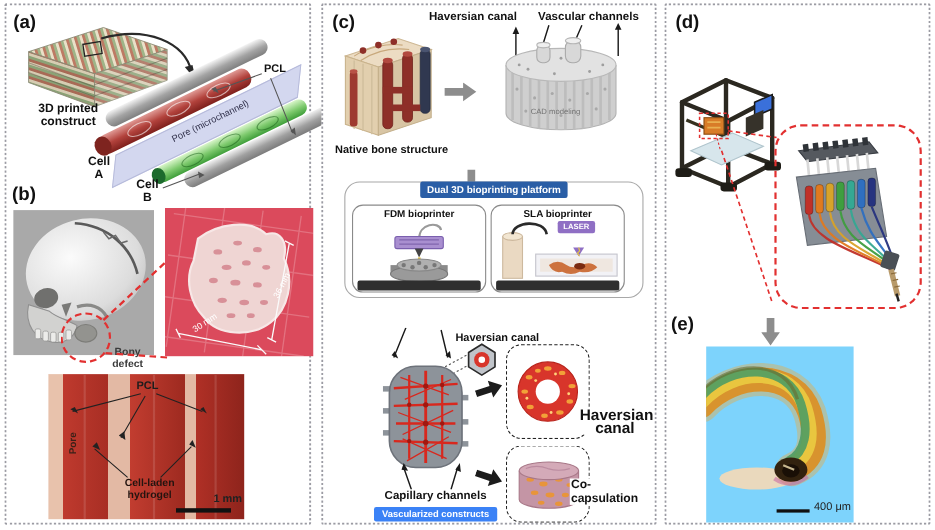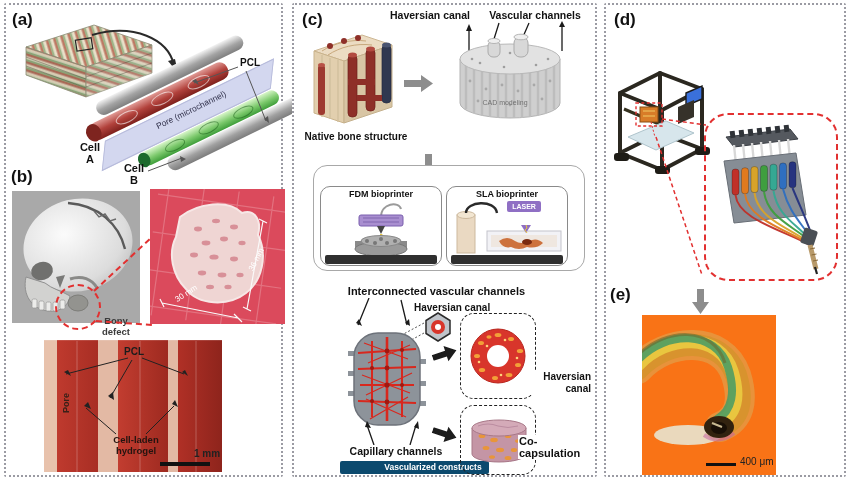--- a/index.html
+++ b/index.html
@@ -42,20 +42,22 @@
           <rect x="5" width="2.5" height="7.5" fill="#a86a56"></rect>
         </pattern>
       </defs>
       <polygon points="8,28 76,6 134,26 68,48" fill="url(#lat)" stroke="#8a8a74" stroke-width="0.8"></polygon>
       <polygon points="8,28 8,56 68,78 68,48" fill="url(#lat2)" stroke="#8a8a74" stroke-width="0.8"></polygon>
       <polygon points="68,48 68,78 134,54 134,26" fill="url(#lat2)" opacity="0.85" stroke="#8a8a74" stroke-width="0.8"></polygon>
       <path d="M8,38 L68,60 M8,47 L68,69 M68,58 L134,34 M68,68 L134,44" stroke="rgba(60,50,40,.35)" stroke-width="1" fill="none"></path>
       <rect x="58" y="20" width="16" height="11" fill="none" stroke="#222" stroke-width="1.2" transform="rotate(-9 66 25)"></rect>
     </svg>
 
+    <div class="abs cap11 ctr pre" style="left:16px;top:88px;width:80px;">3D printed
+construct</div>
 
     <svg class="abs" style="left:70px;top:18px;" width="112" height="60">
       <path d="M16,12 C58,0 92,16 98,42" fill="none" stroke="#2a2a2a" stroke-width="2"></path>
       <polygon points="92,38 102,50 99,36" fill="#2a2a2a"></polygon>
     </svg>
 
     <div class="abs" style="left:86px;top:48px;width:197px;height:132px;">
       <div class="rot">
         <div class="bar" style="left:18px;top:10px;width:162px;height:15px;background:linear-gradient(180deg,#f4f4f4,#a3a3a3 55%,#7f7f7f);"></div>
         <div class="bar" style="left:2px;top:27px;width:152px;height:18px;background:linear-gradient(180deg,#e09a95,#b2423c 50%,#7e201c);">
@@ -243,20 +245,21 @@
           <circle cx="58" cy="24" r="1.3"></circle>
       </g>
     </svg>
     <div class="abs ctr small-note" style="left:176px;top:94px;width:70px;">CAD modeling</div>
 
     <svg class="abs" style="left:126px;top:149px;" width="18" height="26">
       <polygon points="5,0 12,0 12,13 17,13 8.5,25 0,13 5,13" fill="#8d8d8d"></polygon>
     </svg>
 
     <div class="abs" style="left:19px;top:160px;width:272px;height:106px;border:1.5px solid #a8a8a8;border-radius:14px;box-sizing:border-box;background:#fff;"></div>
+    <div class="abs banner" style="left:88px;top:160px;width:134px;height:15px;line-height:15px;font-size:9px;background:#2a5ea6;">Dual 3D bioprinting platform</div>
 
     <div class="abs" style="left:26px;top:181px;width:122px;height:80px;border:1.3px solid #8a8a8a;border-radius:10px;box-sizing:border-box;">
       <div class="abs ctr" style="left:0;top:2px;width:100%;font-size:9px;font-weight:bold;">FDM bioprinter</div>
       <svg class="abs" style="left:2px;top:12px;" width="116" height="66">
         <path d="M58,18 C58,4 76,2 78,10" stroke="#9a9a9a" stroke-width="2" fill="none"></path>
         <rect x="36" y="16" width="44" height="11" rx="2" fill="#a98fd0" stroke="#7a5fae"></rect>
         <path d="M40,19 H76 M40,23 H76" stroke="rgba(90,60,140,.5)" stroke-width="1.2"></path>
         <polygon points="54,27 62,27 58,35" fill="#444"></polygon>
           <rect x="57" y="35" width="2.4" height="5" fill="#e8c83f"></rect>
         <rect x="32" y="42" width="52" height="8" fill="#8a8a8a"></rect>
@@ -281,21 +284,20 @@
         <rect x="42" y="36" width="66" height="12" fill="#efe7e0"></rect>
         <path d="M50,42 q8,-6 16,0 q6,4 14,0 q8,-4 14,2 q-6,6 -16,4 q-8,4 -16,0 q-8,2 -12,-6 Z" fill="#c9652c" opacity="0.9"></path>
         <ellipse cx="78" cy="43" rx="5" ry="3" fill="#7a2a10"></ellipse>
         <polygon points="72,26 82,26 77,34" fill="#8f6fc4"></polygon>
         <path d="M77,26 l1,3 l-2,2 l2,3" stroke="#e8c83f" stroke-width="1" fill="none"></path>
         <rect x="2" y="56" width="112" height="9" rx="2" fill="#2f2f2f"></rect>
       </svg>
       <div class="abs banner" style="left:60px;top:14px;width:34px;height:11px;line-height:11px;font-size:7px;background:#8f6fc4;">LASER</div>
     </div>
 
-    <div class="abs cap11 ctr" style="left:40px;top:280px;width:205px;">Interconnected vascular channels</div>
     <div class="abs cap10" style="left:120px;top:297px;width:92px;">Haversian canal</div>
 
     <svg class="abs" style="left:55px;top:293px;" width="80" height="32">
       <path d="M20,0 L9,27 M52,2 L58,27" stroke="#1a1a1a" stroke-width="1.3" fill="none"></path>
       <polygon points="7,25 13,28 10,21" fill="#1a1a1a"></polygon>
         <polygon points="56,25 61,28 60,21" fill="#1a1a1a"></polygon>
     </svg>
 
     <svg class="abs" style="left:128px;top:306px;" width="32" height="32">
       <polygon points="16,2 28,9.5 28,22.5 16,30 4,22.5 4,9.5" fill="#c0c4ca" stroke="#2a2a2a" stroke-width="1.5"></polygon>
@@ -333,21 +335,21 @@
           <circle cx="54" cy="21" r="2"></circle>
       </g>
     </svg>
 
     <div class="abs ctr" style="left:44px;top:440px;width:116px;font-size:10.5px;font-weight:bold;">Capillary channels</div>
     <svg class="abs" style="left:60px;top:416px;" width="80" height="24">
       <path d="M20,24 L13,4 M56,24 L62,4" stroke="#1a1a1a" stroke-width="1.3" fill="none"></path>
       <polygon points="11,6 17,7 13,0" fill="#1a1a1a"></polygon>
         <polygon points="60,6 65,8 64,0" fill="#1a1a1a"></polygon>
     </svg>
-    <div class="abs banner" style="left:46px;top:456px;width:112px;height:13px;line-height:13px;font-size:8.5px;background:#0c4a6e;padding-left:37px;">Vascularized constructs</div>
+    <div class="abs banner" style="left:46px;top:456px;width:112px;height:13px;line-height:13px;font-size:8.5px;background:#3b82f6;">Vascularized constructs</div>
 
     <svg class="abs" style="left:138px;top:340px;transform:rotate(-18deg);" width="26" height="18">
       <polygon points="0,6 14,6 14,1 25,9 14,17 14,12 0,12" fill="#1c1c1c"></polygon>
     </svg>
     <svg class="abs" style="left:138px;top:420px;transform:rotate(18deg);" width="26" height="18">
       <polygon points="0,6 14,6 14,1 25,9 14,17 14,12 0,12" fill="#1c1c1c"></polygon>
     </svg>
 
     <div class="dashedbox" style="left:166px;top:308px;width:76px;height:86px;">
       <svg class="abs" style="left:4px;top:4px;" width="66" height="76">
@@ -367,21 +369,21 @@
         <g fill="#ffd27a">
             <circle cx="40" cy="22" r="1.3"></circle>
             <circle cx="52" cy="40" r="1.3"></circle>
             <circle cx="36" cy="57" r="1.3"></circle>
             <circle cx="14" cy="44" r="1.3"></circle>
             <circle cx="22" cy="28" r="1.3"></circle>
           </g>
         <circle cx="33" cy="38" r="11" fill="#fff"></circle>
       </svg>
     </div>
-    <div class="abs pre whitebg" style="left:232px;top:366px;width:64px;font-size:10px;font-weight:bold;text-align:right;line-height:12px;">Haversian
+    <div class="abs pre whitebg" style="left:232px;top:366px;width:64px;font-size:14px;font-weight:bold;text-align:center;line-height:12px;">Haversian
 canal</div>
 
     <div class="dashedbox" style="left:166px;top:400px;width:76px;height:70px;">
       <svg class="abs" style="left:7px;top:8px;" width="62" height="54">
         <path d="M4,14 L4,40 A27,8 0 0 0 58,40 L58,14" fill="#c495a5" stroke="#a87888"></path>
         <g fill="#e8953a">
           <ellipse cx="14" cy="22" rx="3.4" ry="2"></ellipse>
             <ellipse cx="26" cy="26" rx="3.8" ry="2.2"></ellipse>
             <ellipse cx="40" cy="22" rx="3.4" ry="2"></ellipse>
             <ellipse cx="50" cy="27" rx="3" ry="1.8"></ellipse>
@@ -465,21 +467,21 @@
       <path d="M100,122 L106,146" stroke="#b89a6a" stroke-width="5"></path>
       <path d="M100,126 l5,-1 M101.5,132 l5,-1 M103,138 l5,-1" stroke="#8a6a3a" stroke-width="1"></path>
       <path d="M105,144 L107,151" stroke="#222" stroke-width="2.2"></path>
     </svg>
 
     <div class="plabel" style="left:4px;top:280px;">(e)</div>
     <svg class="abs" style="left:86px;top:284px;" width="18" height="26">
       <polygon points="5,0 12,0 12,13 17,13 8.5,25 0,13 5,13" fill="#8d8d8d"></polygon>
     </svg>
 
-    <div class="abs" style="left:36px;top:310px;width:134px;height:160px;background:#f97316;">
+    <div class="abs" style="left:36px;top:310px;width:134px;height:160px;background:#7dd3fc;">
       <svg width="134" height="160">
         <ellipse cx="46" cy="120" rx="34" ry="10" fill="#ead9bd"></ellipse>
         <path d="M-4,54 C26,22 80,20 94,60 C102,86 98,104 78,112" fill="none" stroke="#d8b25f" stroke-width="30" opacity="0.5" stroke-linecap="round"></path>
         <path d="M-4,54 C26,22 80,20 94,60 C102,86 98,104 78,112" fill="none" stroke="#d8932e" stroke-width="22" stroke-linecap="round"></path>
         <path d="M-4,50 C26,18 78,18 90,56 C98,82 94,100 77,108" fill="none" stroke="#e9c63f" stroke-width="13" stroke-linecap="round"></path>
         <path d="M-4,45 C24,15 74,15 86,52 C94,77 90,96 75,104" fill="none" stroke="#4f9c63" stroke-width="8" opacity="0.9" stroke-linecap="round"></path>
         <path d="M-4,40 C24,12 72,11 83,48" fill="none" stroke="#6b6b2f" stroke-width="3" opacity="0.6"></path>
         <path d="M62,120 Q77,130 92,118" fill="none" stroke="#c563a2" stroke-width="4" opacity="0.55"></path>
         <ellipse cx="77" cy="112" rx="15" ry="11" fill="#32220f"></ellipse>
         <ellipse cx="77" cy="113" rx="8" ry="6" fill="#190f06"></ellipse>

